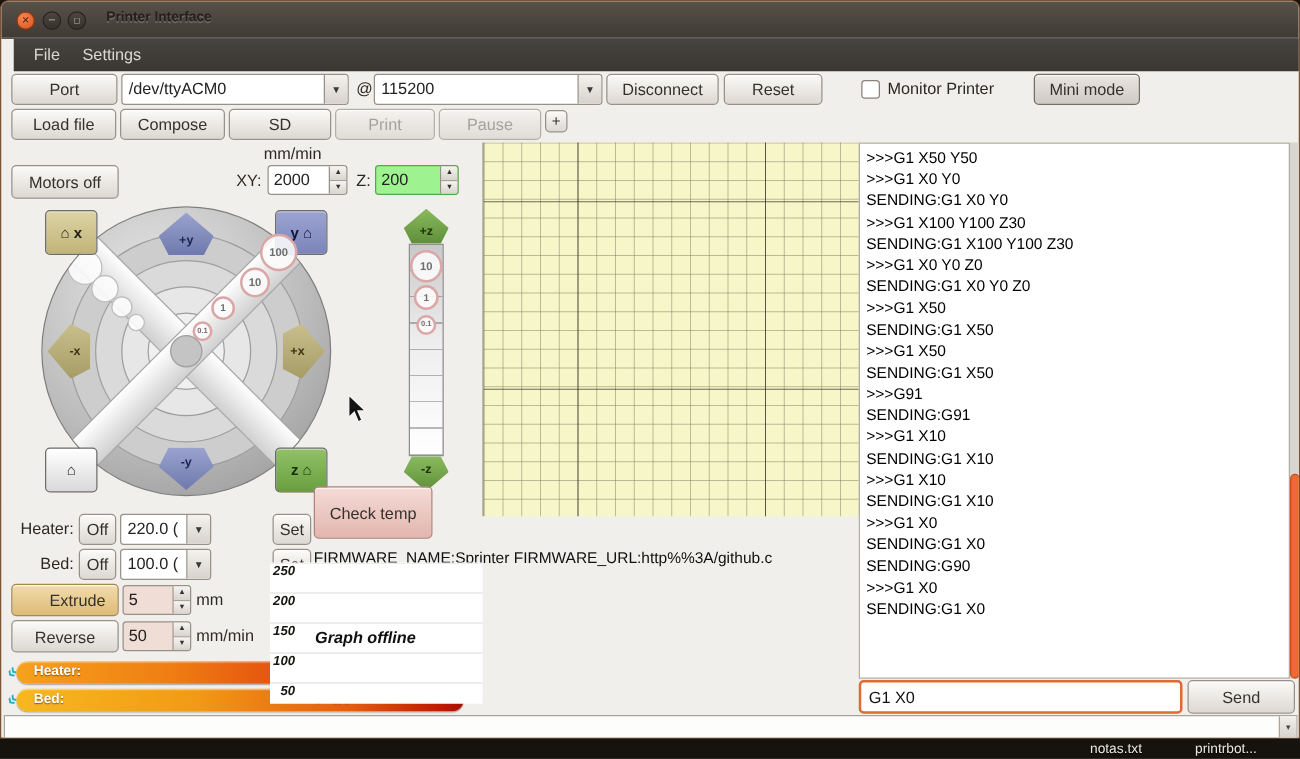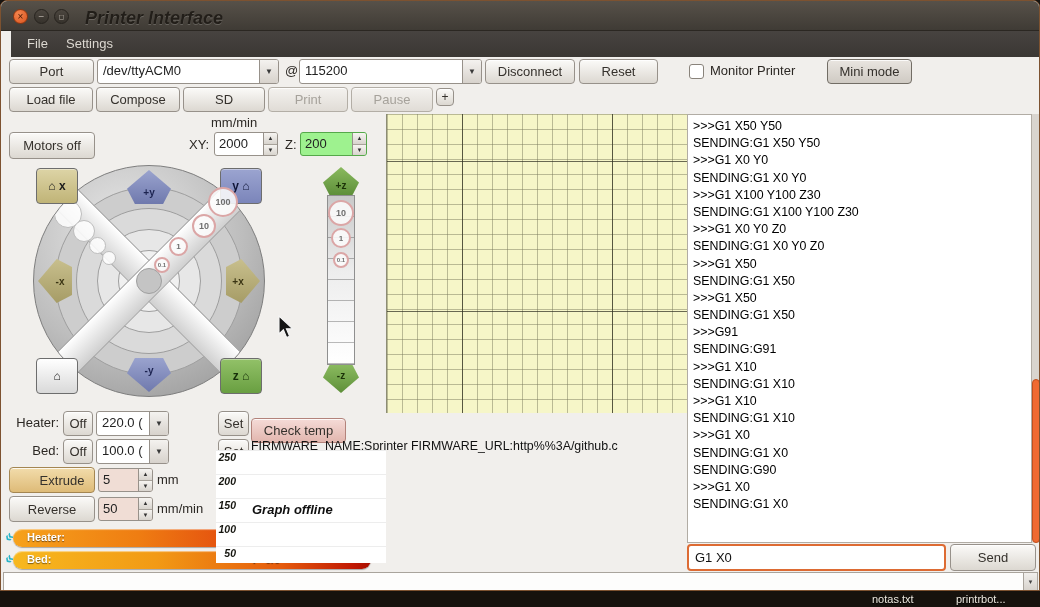--- a/index.html
+++ b/index.html
@@ -7,22 +7,22 @@
   body { font-family:"Liberation Sans", sans-serif; background:#181410; overflow:hidden; }
   #app { position:relative; width:1040px; height:607px; }
   .window { position:absolute; left:0; top:0; width:1040px; height:591px; background:#f1efec;
             border:1px solid #7d5230; border-radius:7px 7px 0 0; overflow:hidden; }
   .titlebar { position:absolute; left:0; top:0; width:100%; height:30px;
               background:linear-gradient(#575149,#3f3b35); border-bottom:1px solid #2b2722; }
   .winbtn { position:absolute; top:8px; width:15px; height:15px; border-radius:50%; font-size:10px;
             display:flex; align-items:center; justify-content:center; line-height:1; }
   .winbtn.close { background:radial-gradient(circle at 35% 30%, #f4854f, #d9541e); border:1px solid #8e3610; color:#4a1a05; }
   .winbtn.dim { background:linear-gradient(#4c463f,#36322c); border:1px solid #27231e; color:#b9b3aa; }
-  .wtitle { position:absolute; left:84px; top:7px; font-size:18px; font-weight:bold; color:#221e19;
-            text-shadow:0 1px 0 rgba(255,255,255,0.18);font-style:italic; }
+  .wtitle { position:absolute; left:84px; top:7px; font-size:11px; font-weight:bold; color:#221e19;
+            text-shadow:0 1px 0 rgba(255,255,255,0.18); }
   .menubar { position:absolute; left:10px; top:30px; width:100%; height:26px;
              background:linear-gradient(#474340,#3a3733);padding-left:20px; }
   .menuitem { position:absolute; top:5px; font-size:13px; color:#dcd8d1; padding:0 4px; }
 
   .btn { position:absolute; display:flex; align-items:center; justify-content:center;
          background:linear-gradient(#fbfaf8,#dcd8d1); border:1px solid #97918a; border-radius:4px;
          font-size:13px; color:#35312c; box-shadow:inset 0 1px 0 rgba(255,255,255,0.8); white-space:nowrap; }
   .btn.disabled { color:#a6a29b; background:linear-gradient(#f4f2ef,#e0dcd6); border-color:#b3aea6; }
   .btn.dark { background:linear-gradient(#e9e5e0,#cfcac3); border-color:#726d65; }
   .btn.pink { background:linear-gradient(#f5dbd7,#e2b6ae); border-color:#b3837b; }
@@ -175,21 +175,21 @@
       <div class="stepc" style="left:10px; top:85px; width:16px; height:16px; font-size:6px;">0.1</div>
     </div>
 
     <div class="lbl" style="left:0; top:414px; width:58px; text-align:right;">Heater:</div>
     <div class="btn" style="left:62px; top:410px; width:30px; height:25px;">Off</div>
     <div class="combo" style="left:95px; top:410px; width:73px; height:25px;">
       <div class="val">220.0 (</div>
       <div class="dd">▼</div>
     </div>
     <div class="btn" style="left:217px; top:410px; width:31px; height:25px;">Set</div>
-    <div class="btn pink" style="left:250px; top:417px; width:95px; height:25px;">Check temp</div>
+    <div class="btn pink" style="left:250px; top:388px; width:95px; height:42px;">Check temp</div>
 
     <div class="lbl" style="left:0; top:442px; width:58px; text-align:right;">Bed:</div>
     <div class="btn" style="left:62px; top:438px; width:30px; height:25px;">Off</div>
     <div class="combo" style="left:95px; top:438px; width:73px; height:25px;justify-content:flex-end;">
       <div class="val">100.0 (</div>
       <div class="dd">▼</div>
     </div>
     <div class="btn" style="left:217px; top:438px; width:31px; height:25px;">Set</div>
 
     <div style="position:absolute; left:250px; top:438px; width:436px; height:16px; overflow:hidden; font-size:12.4px; color:#111; white-space:nowrap;">FIRMWARE_NAME:Sprinter FIRMWARE_URL:http%%3A/github.c</div>
@@ -241,21 +241,20 @@
            linear-gradient(to right, rgba(45,45,30,0.7) 1px, transparent 1px),
            linear-gradient(to bottom, rgba(45,45,30,0.7) 1px, transparent 1px),
            linear-gradient(to right, rgba(125,125,95,0.5) 1px, transparent 1px),
            linear-gradient(to bottom, rgba(125,125,95,0.5) 1px, transparent 1px);
          background-size:150px 150px,150px 150px,15px 15px,15px 15px;
          background-position:75px 0, 0 47px, 0 0, 0 0;
          border-left:1px solid #8c8c74;"></div>
 
     <div style="position:absolute; left:686px; top:113px; width:345px; height:429px; background:#ffffff; border:1px solid #b1aca4; padding:3px 0 0 5px; font-size:12.4px; color:#000; overflow:hidden;">
         <div class="logline">&gt;&gt;&gt;G1 X50 Y50</div>
-        <div class="logline">SENDING:G1 X50 Y50</div>
         <div class="logline">&gt;&gt;&gt;G1 X0 Y0</div>
         <div class="logline">SENDING:G1 X0 Y0</div>
         <div class="logline">&gt;&gt;&gt;G1 X100 Y100 Z30</div>
         <div class="logline">SENDING:G1 X100 Y100 Z30</div>
         <div class="logline">&gt;&gt;&gt;G1 X0 Y0 Z0</div>
         <div class="logline">SENDING:G1 X0 Y0 Z0</div>
         <div class="logline">&gt;&gt;&gt;G1 X50</div>
         <div class="logline">SENDING:G1 X50</div>
         <div class="logline">&gt;&gt;&gt;G1 X50</div>
         <div class="logline">SENDING:G1 X50</div>

